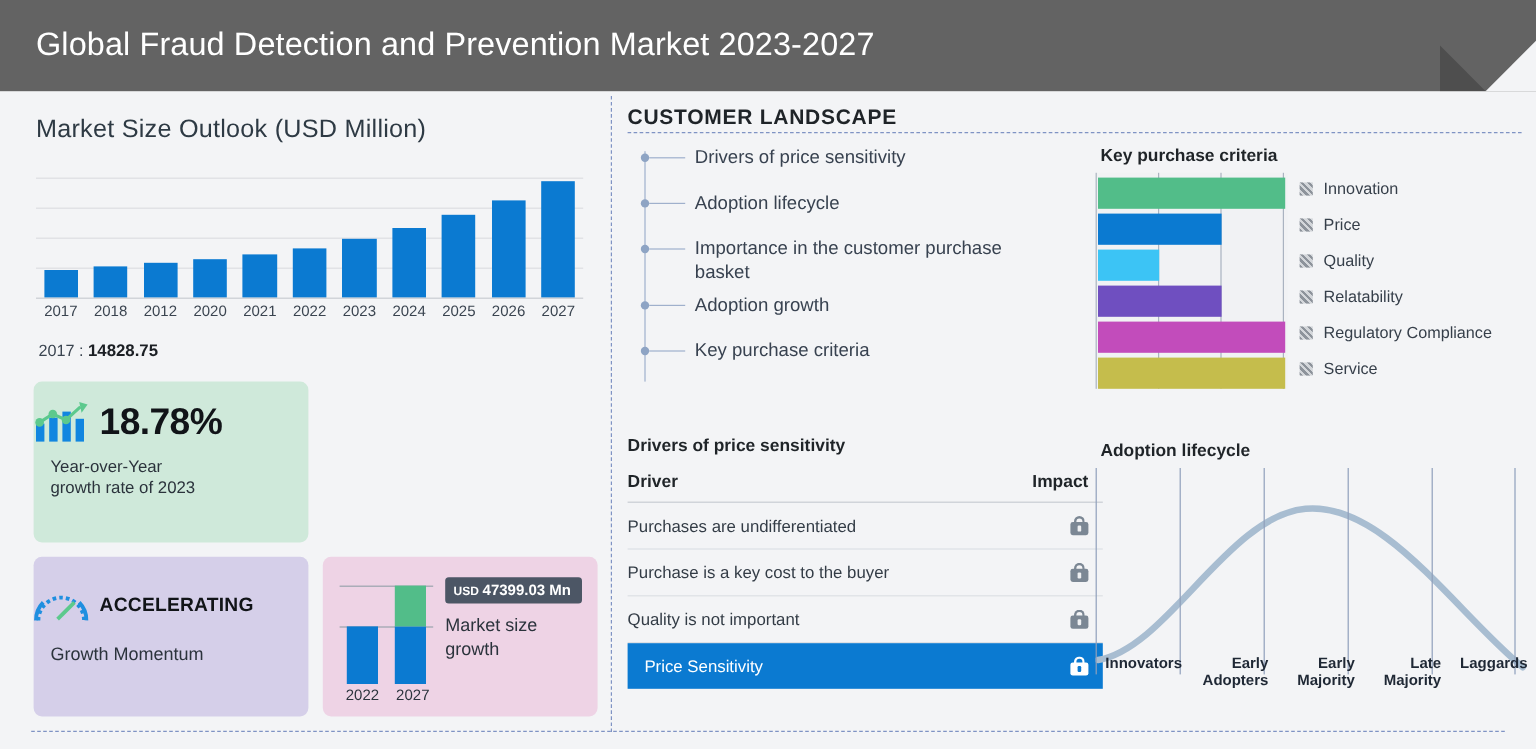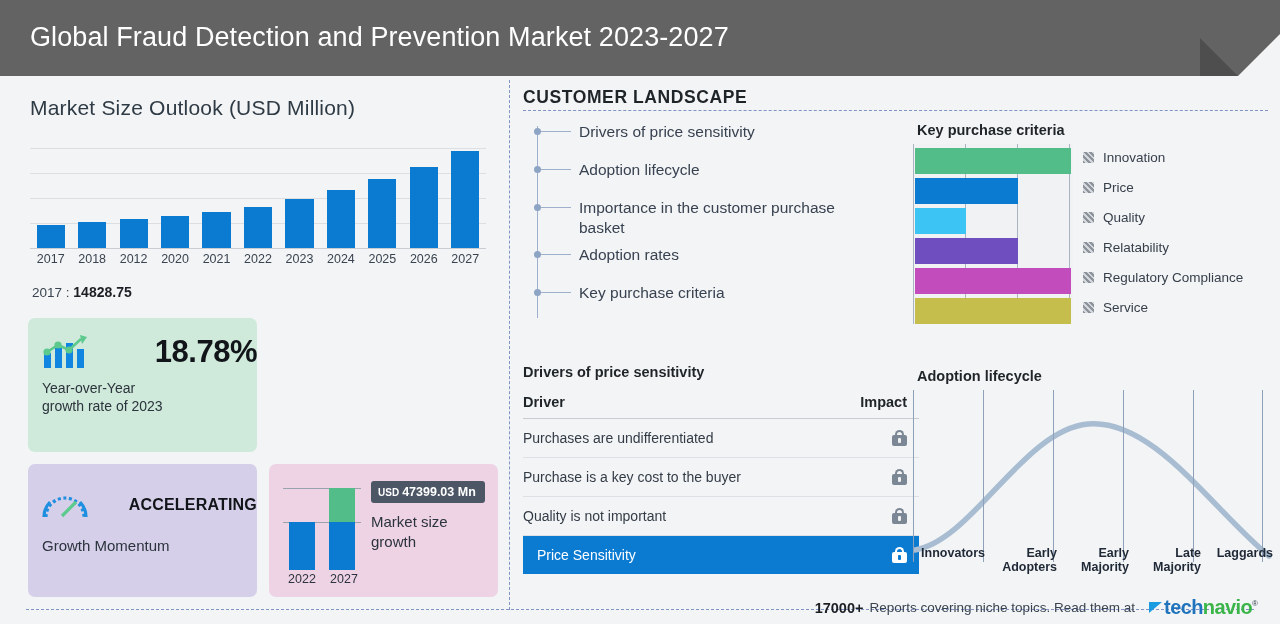--- a/index.html
+++ b/index.html
@@ -73,21 +73,21 @@
   .callout b { color: #1b1f24; font-size: 14px; }
 
   
   .cards { position: absolute; left: 28px; top: 242px; width: 470px; }
   .card-row { display: flex; gap: 12px; margin-bottom: 12px; }
   .card { border-radius: 7px; position: relative; }
   .card-a { width: 229px; height: 134px; background: #cfe9da; }
   .card-b { width: 229px; height: 134px; background: #bad8ef; }
   .card-c { width: 229px; height: 133px; background: #d5cfe9; }
   .card-d { width: 229px; height: 133px; background: #eed3e5; }
-  .card-topline { display: flex; align-items: center; gap: 9px; padding: 16px 0 0 14px; justify-content: space-between; }
+  .card-topline { display: flex; align-items: center; gap: 9px; padding: 16px 0 0 0; }
   .pct { font-size: 31px; font-weight: bold; color: #111418; letter-spacing: -.5px; }
   .card-sub { padding: 10px 0 0 14px; font-size: 14px; color: #2b333c; line-height: 1.28; }
   .accel-label { font-size: 16px; font-weight: bold; color: #111418; letter-spacing: .2px; }
 
   
   .msg-wrap { position: relative; width: 100%; height: 100%; }
   .msg-chart { position: absolute; left: 14px; top: 18px; width: 78px; height: 88px; }
   .msg-rule { position: absolute; height: 0; border-top: 1px solid #9aa3ad; }
   .msg-bar { position: absolute; bottom: 0; width: 26px; }
   .msg-years { position: absolute; left: 12px; top: 108px; width: 84px; display: flex; font-size: 12.5px; color: #2b333c; }
@@ -331,21 +331,21 @@
             <span class="tree-label" style="max-width: 265px;">Adoption lifecycle</span>
           </div>
           <div class="tree-item" style="top: 80px; width: 360px;">
             <span class="tree-dot"></span>
             <span class="tree-conn"></span>
             <span class="tree-label" style="max-width: 265px;">Importance in the customer purchase basket</span>
           </div>
           <div class="tree-item" style="top: 127px; width: 360px;">
             <span class="tree-dot"></span>
             <span class="tree-conn"></span>
-            <span class="tree-label" style="max-width: 265px;">Adoption rates</span>
+            <span class="tree-label" style="max-width: 265px;">Adoption growth</span>
           </div>
           <div class="tree-item" style="top: 165px; width: 360px;">
             <span class="tree-dot"></span>
             <span class="tree-conn"></span>
             <span class="tree-label" style="max-width: 265px;">Key purchase criteria</span>
           </div>
         </div>
     </div>
 
     <div class="kpc">
@@ -448,26 +448,14 @@
       <div class="adopt-labels" id="adoptLabels">
           <div class="ad-lab">Innovators</div>
           <div class="ad-lab">Early<br>Adopters</div>
           <div class="ad-lab">Early<br>Majority</div>
           <div class="ad-lab">Late<br>Majority</div>
           <div class="ad-lab">Laggards</div>
         </div>
     </div>
   </div>
 
-  <div class="footer">
-    <div class="foot-inner">
-      <span class="foot-count">17000+</span>
-      <span class="foot-text">Reports covering niche topics. Read them at</span>
-      <span class="brand">
-        <span class="brand-mark"></span>
-        <span class="brand-a">tech</span>
-        <span class="brand-b">navio</span>
-        <span class="brand-tm">®</span>
-      </span>
-    </div>
-  </div>
 
 </div>
 
 </body></html>

